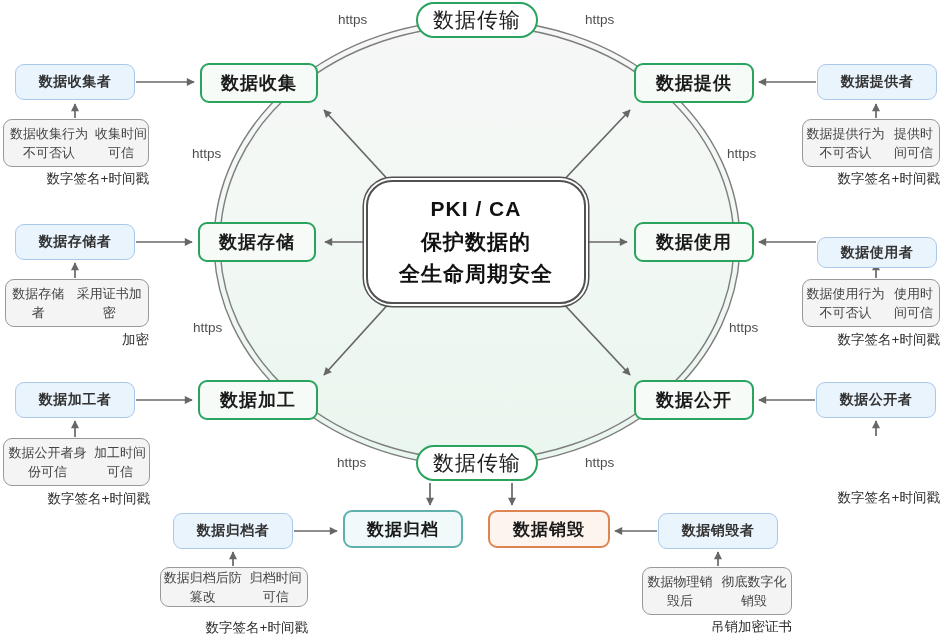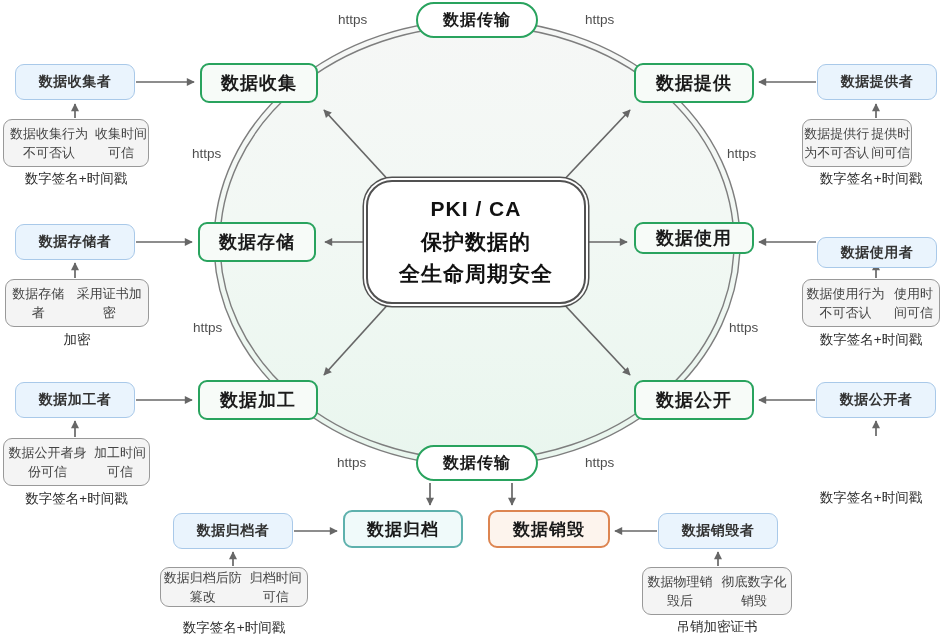--- a/index.html
+++ b/index.html
@@ -5,28 +5,28 @@
   html,body{margin:0;padding:0;background:#fff;}
   #canvas{position:relative;width:952px;height:638px;background:#ffffff;
           font-family:"Liberation Sans","DejaVu Sans",sans-serif;overflow:hidden;}
   .abs{position:absolute;box-sizing:border-box;}
   .flexc{display:flex;align-items:center;justify-content:center;}
   svg.layer{position:absolute;left:0;top:0;z-index:0;}
   .z1{z-index:1;}
   .node{border-radius:9px;background:#f7fbf8;border:2.2px solid #29a35e;
         font-weight:bold;font-size:18px;color:#1b1b1b;letter-spacing:1px;}
   .pill{border-radius:19px;background:#ffffff;border:2.4px solid #29a35e;
-        font-weight:bold;font-size:16px;color:#1b1b1b;letter-spacing:1px;}
+        font-weight:normal;font-size:21px;color:#1b1b1b;letter-spacing:1px;}
   .teal{background:#f0fafa;border-color:#5eb1ad;font-size:17px;}
   .orange{background:#fdf4ed;border-color:#dd8551;font-size:17px;}
   .actor{border-radius:9px;background:#eaf4fd;border:1.3px solid #a9c9e9;
          font-weight:bold;font-size:14px;color:#333;letter-spacing:.5px;}
   .note{border-radius:9px;background:#f4f4f4;border:1.2px solid #999;
         font-size:13px;color:#444;text-align:center;line-height:1.5;flex-direction:row;}
-  .caption{font-size:13.5px;color:#2e2e2e;text-align:center;}
+  .caption{font-size:13.5px;color:#2e2e2e;text-align:right;}
   .https{font-size:13.5px;color:#4e4e4e;}
   .center{border-radius:26px;background:#fff;border:2px solid #515151;
           box-shadow:0 0 0 2px #fff,0 0 0 3.5px #515151;
           font-weight:bold;font-size:21px;color:#111;text-align:center;
           flex-direction:column;line-height:1.55;letter-spacing:1px;}
 </style>
 </head>
 <body>
 
 <div id="canvas">
@@ -99,21 +99,21 @@
     <div>保护数据的</div>
     <div>全生命周期安全</div>
   </div>
 
   <div class="abs flexc pill z1" style="left:416px;top:2px;width:122px;height:36px">数据传输</div>
   <div class="abs flexc pill z1" style="left:416px;top:445px;width:122px;height:36px">数据传输</div>
 
   <div class="abs flexc node z1" style="left:634px;top:63px;width:120px;height:40px">数据提供</div>
   <div class="abs flexc node z1" style="left:200px;top:63px;width:118px;height:40px">数据收集</div>
   <div class="abs flexc node z1" style="left:198px;top:222px;width:118px;height:40px">数据存储</div>
-  <div class="abs flexc node z1" style="left:634px;top:222px;width:120px;height:32px">数据使用</div>
+  <div class="abs flexc node z1" style="left:634px;top:222px;width:120px;height:40px">数据使用</div>
   <div class="abs flexc node z1" style="left:198px;top:380px;width:120px;height:40px">数据加工</div>
   <div class="abs flexc node z1" style="left:634px;top:380px;width:120px;height:40px">数据公开</div>
 
   <div class="abs flexc node teal z1" style="left:343px;top:510px;width:120px;height:38px">数据归档</div>
   <div class="abs flexc node orange z1" style="left:488px;top:510px;width:122px;height:38px">数据销毁</div>
 
   <div class="abs flexc actor z1" style="left:15px;top:64px;width:120px;height:36px">数据收集者</div>
   <div class="abs flexc actor z1" style="left:15px;top:224px;width:120px;height:36px">数据存储者</div>
   <div class="abs flexc actor z1" style="left:15px;top:382px;width:120px;height:36px">数据加工者</div>
   <div class="abs flexc actor z1" style="left:817px;top:64px;width:120px;height:36px">数据提供者</div>
@@ -127,21 +127,21 @@
     <div>收集时间可信</div>
   </div>
   <div class="abs flexc note z1" style="left:5px;top:279px;width:144px;height:48px">
     <div>数据存储者</div>
     <div>采用证书加密</div>
   </div>
   <div class="abs flexc note z1" style="left:3px;top:438px;width:147px;height:48px">
     <div>数据公开者身份可信</div>
     <div>加工时间可信</div>
   </div>
-  <div class="abs flexc note z1" style="left:802px;top:119px;width:110px;height:48px">
+  <div class="abs flexc note z1" style="left:802px;top:119px;width:138px;height:48px">
     <div>数据提供行为不可否认</div>
     <div>提供时间可信</div>
   </div>
   <div class="abs flexc note z1" style="left:802px;top:279px;width:138px;height:48px">
     <div>数据使用行为不可否认</div>
     <div>使用时间可信</div>
   </div>
   <div class="abs flexc note z1" style="left:160px;top:567px;width:148px;height:40px">
     <div>数据归档后防篡改</div>
     <div>归档时间可信</div>

